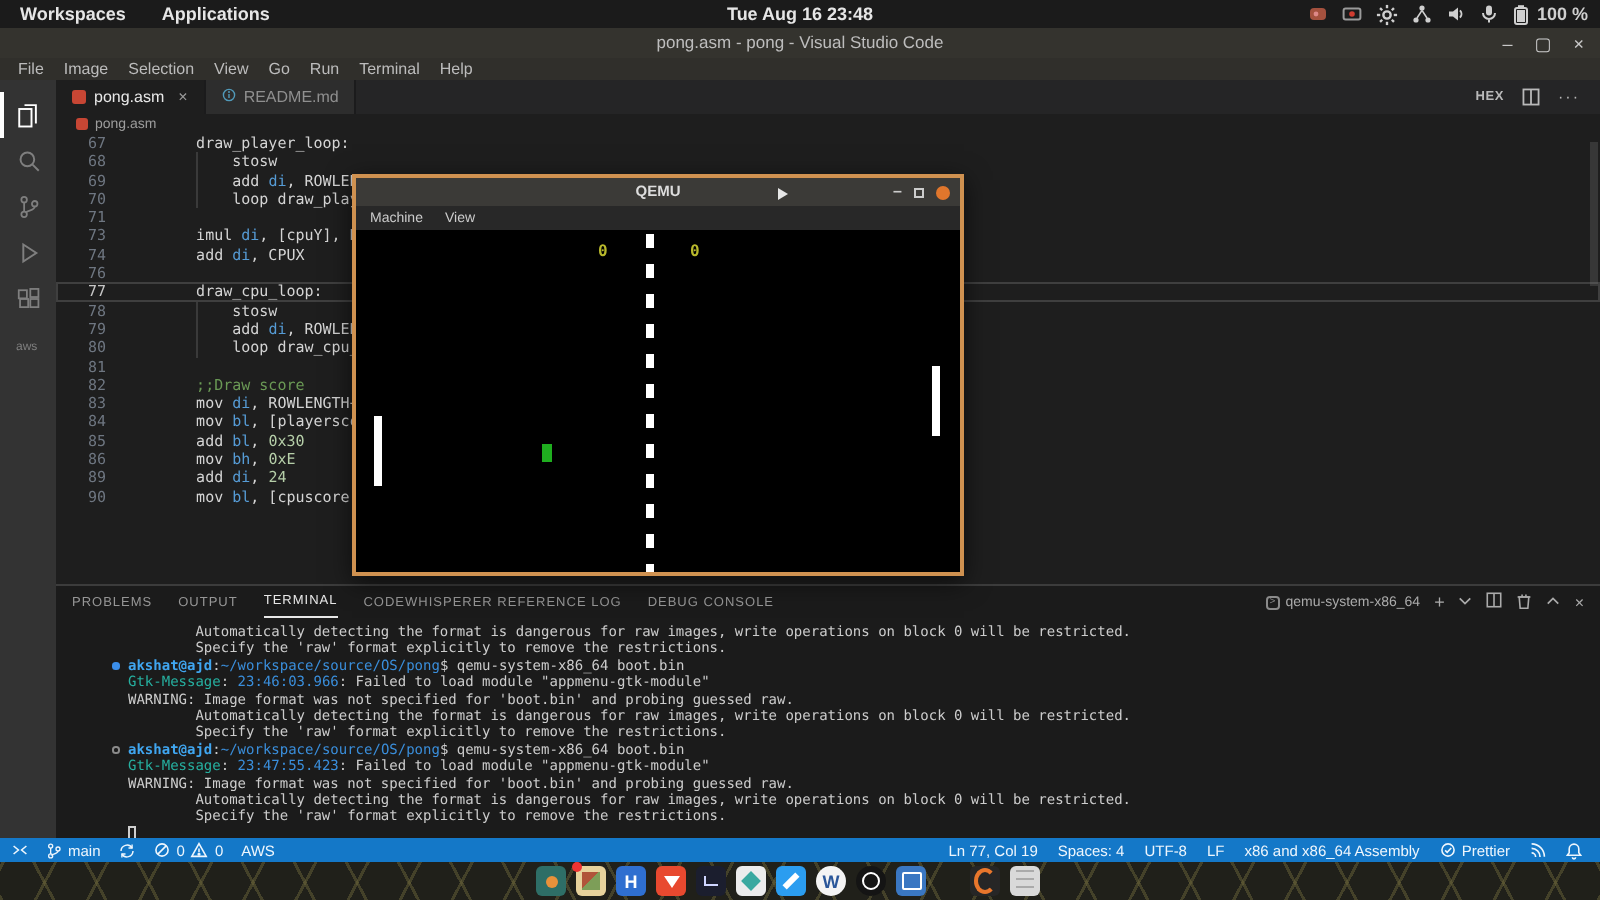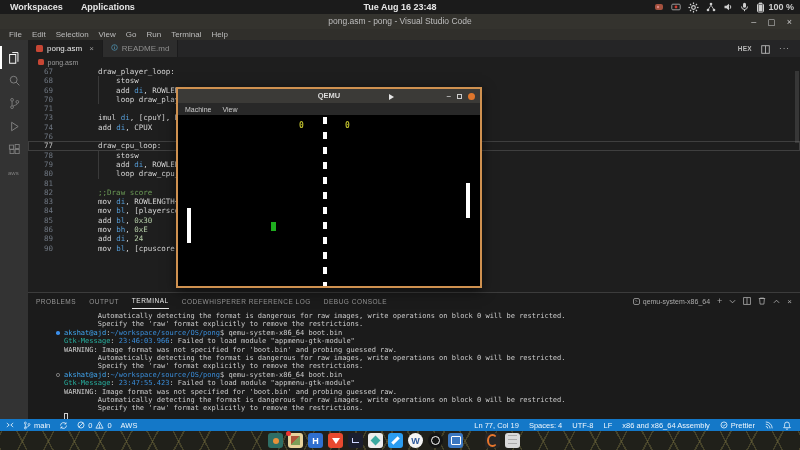--- a/index.html
+++ b/index.html
@@ -71,21 +71,21 @@
   #panel-actions .tsel { display:flex; align-items:center; gap:3px; }
   .term-glyph { width:7px; height:7px; border:1px solid #8a8a8a; border-radius:2px; font-size:5px;
                 line-height:5px; text-align:center; color:#8a8a8a; }
   #term-lines { position:absolute; left:0; right:0; top:19px; bottom:0;
                 font-family:"DejaVu Sans Mono", monospace; font-size:7px; color:#cccccc; }
   .term-line { position:relative; height:8.4px; line-height:8.4px; white-space:pre; padding-left:36px; }
   .term-line pre { display:inline; font-family:inherit; font-size:inherit; }
   .deco { position:absolute; left:28px; top:2.4px; width:3.6px; height:3.6px; border-radius:50%; }
   .deco.filled { background:#3b8eea; }
   .deco.hollow { border:1px solid #8a8a8a; }
-  .tm-d { color:#cccccc; } .tm-user { color:#40a6f0; font-weight:normal;margin-top:10px; } .tm-path { color:#3a8edb; }
+  .tm-d { color:#cccccc; } .tm-user { color:#40a6f0; font-weight:bold;margin-top:10px; } .tm-path { color:#3a8edb; }
   .tm-gtk { color:#26b0a0; } .tm-time { color:#3a8edb; }
   .term-cursor { display:inline-block; width:4px; height:7px; border:1px solid #cfcfcf; vertical-align:middle; }
 
   
   #statusbar { position:absolute; left:0; top:419px; width:800px; height:12px; background:#1478c8;
                color:#eef6fd; font-size:7.5px; display:flex; align-items:center; }
   #statusbar .lgrp { display:flex; align-items:center; gap:9px; padding-left:6px; }
   #statusbar .rgrp { margin-left:auto; display:flex; align-items:center; gap:10px; padding-right:9px; }
   .sb-item { display:flex; align-items:center; gap:3px; }
   #statusbar svg { display:block; }
@@ -224,21 +224,21 @@
     <div class="title">pong.asm - pong - Visual Studio Code</div>
     <div class="controls">
       <span>–</span>
       <span>▢</span>
       <span>×</span>
     </div>
   </div>
 
   <div id="menubar">
       <span class="menu-item">File</span>
-      <span class="menu-item">Edit</span>
+      <span class="menu-item">Image</span>
       <span class="menu-item">Selection</span>
       <span class="menu-item">View</span>
       <span class="menu-item">Go</span>
       <span class="menu-item">Run</span>
       <span class="menu-item">Terminal</span>
       <span class="menu-item">Help</span>
     </div>
 
   <div id="activitybar">
     <div style="height:6px"></div>

